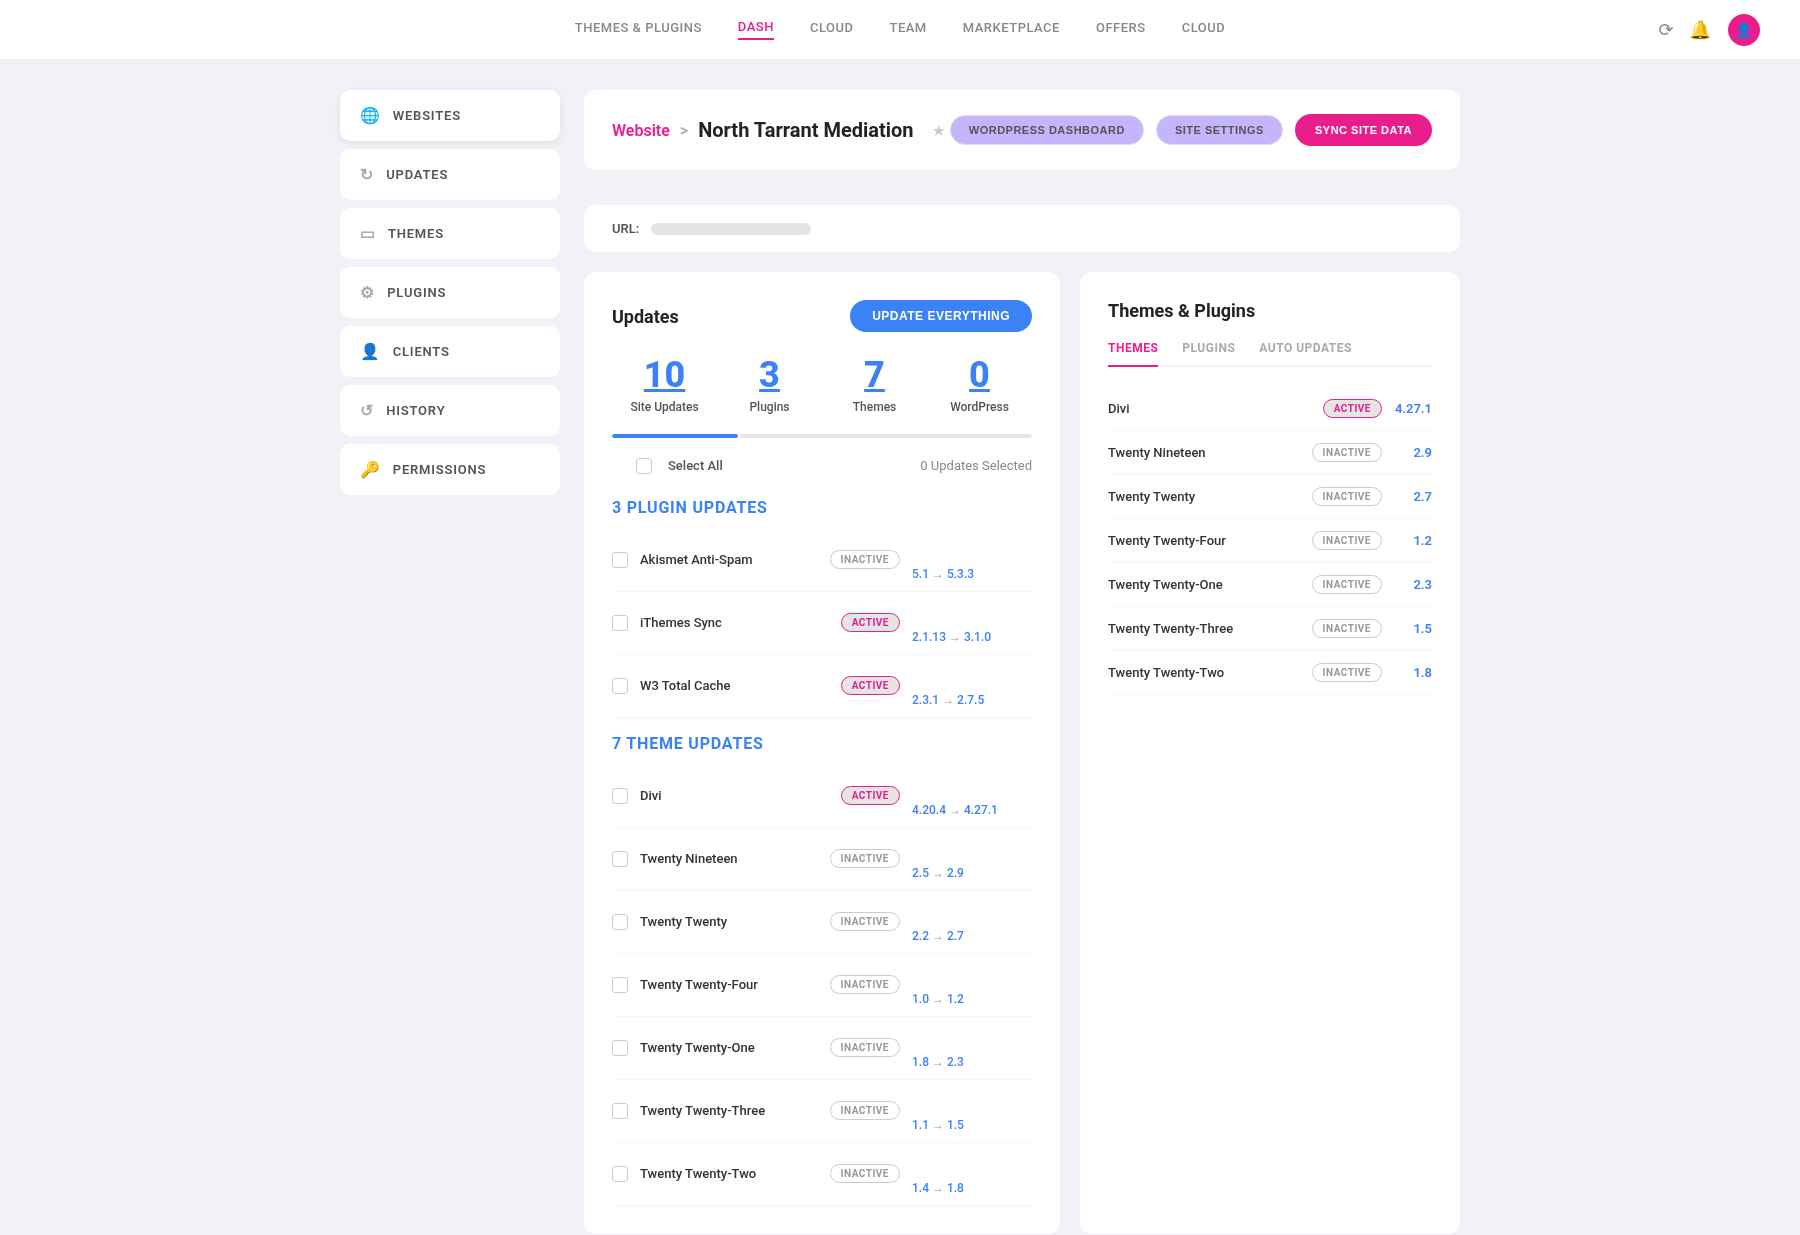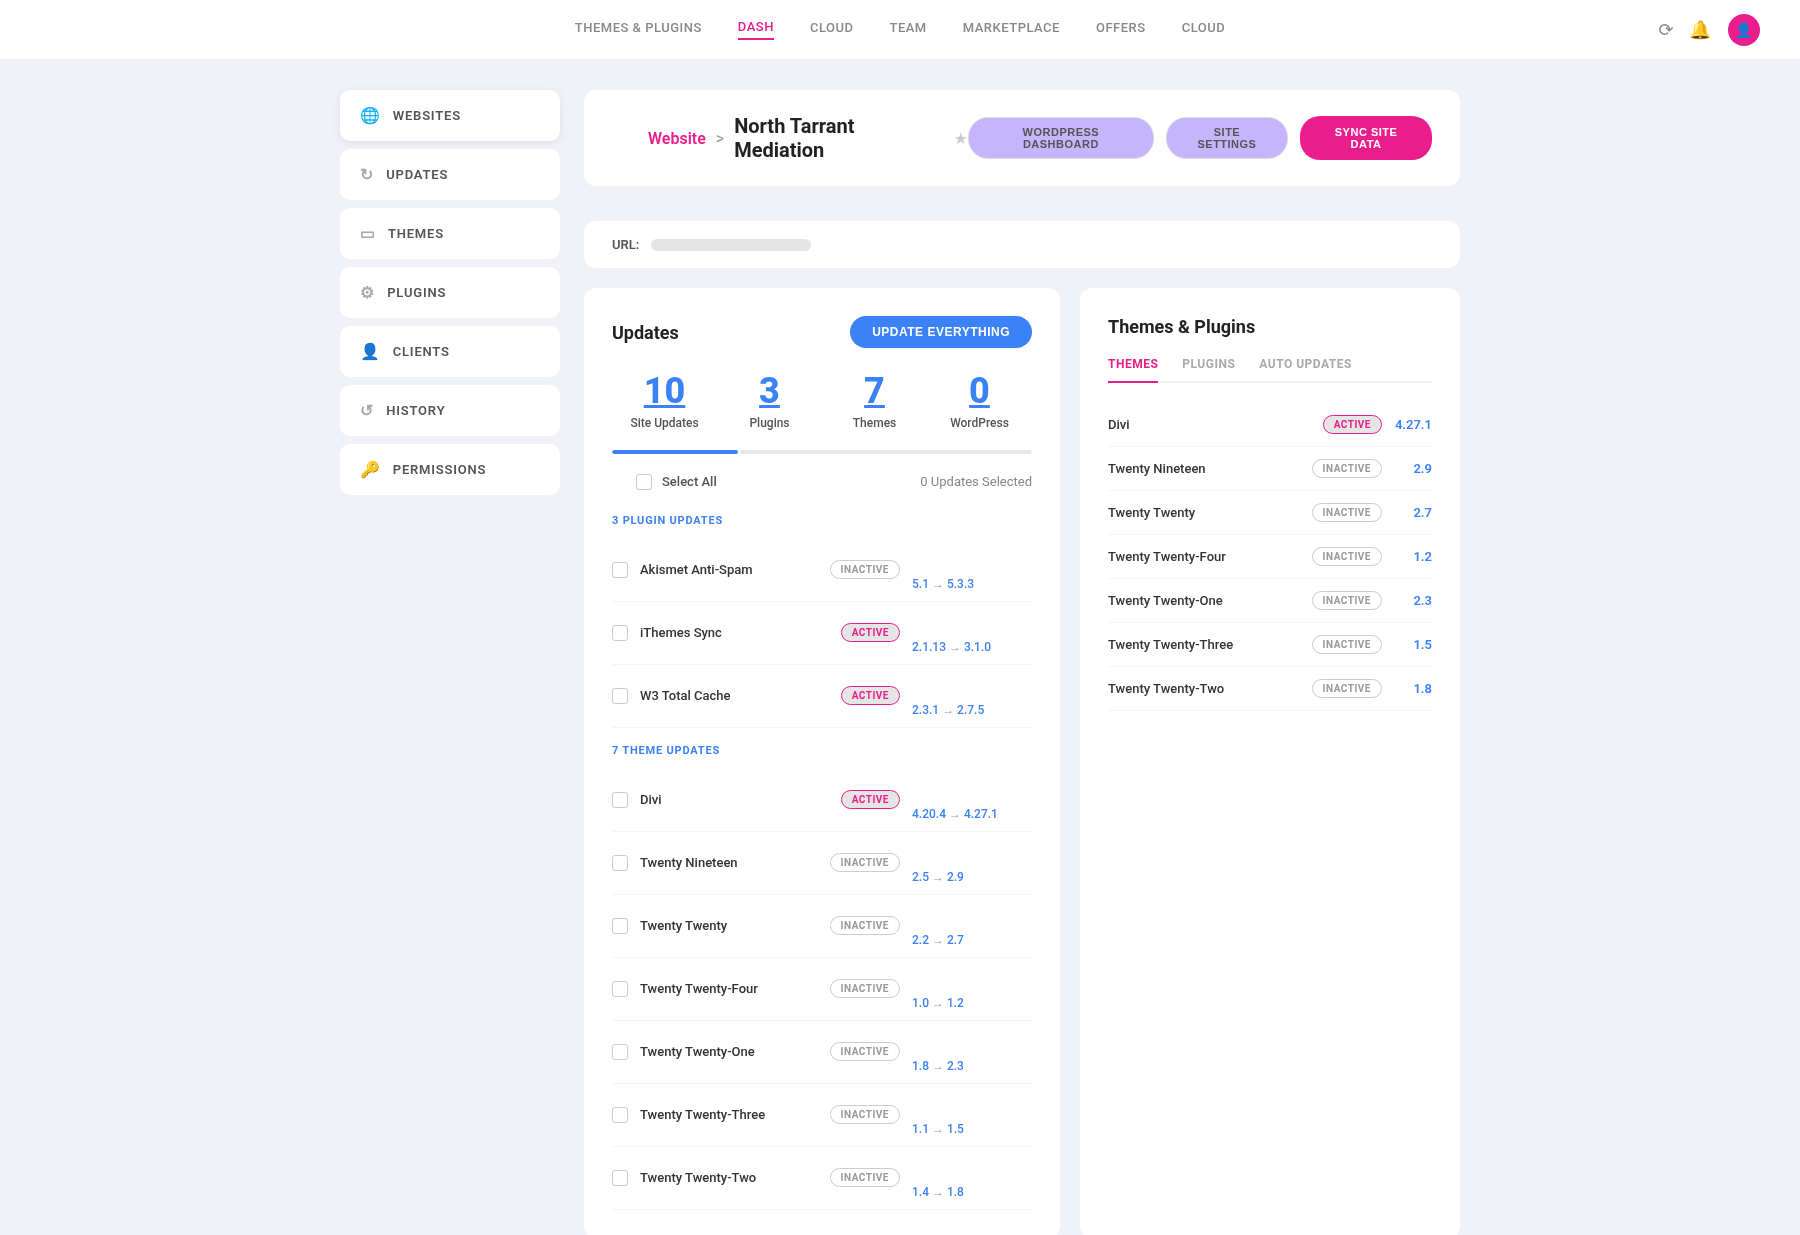--- a/index.html
+++ b/index.html
@@ -117,21 +117,20 @@
     .site-breadcrumb {
       display: flex;
       align-items: center;
       gap: 10px;
     }
     .breadcrumb-website {
       color: #e91e8c;
       font-size: 16px;
       font-weight: 600;
       cursor: pointer;
-      margin-left: 36px;
     }
     .breadcrumb-arrow {
       color: #999;
       font-size: 16px;
     }
     .site-title {
       font-size: 20px;
       font-weight: 700;
       color: #222;
     }
@@ -257,42 +256,42 @@
     .select-all-row {
       display: flex;
       align-items: center;
       justify-content: space-between;
       margin-bottom: 16px;
       padding-bottom: 8px;
     }
     .select-all-left {
       display: flex;
       align-items: center;
-      gap: 10px;
+      gap: 16px;
       padding-left: 24px;
     }
     .checkbox {
       width: 16px; height: 16px;
       border: 1.5px solid #ccc;
       border-radius: 3px;
       background: #fff;
       cursor: pointer;
     }
     .select-all-label {
       font-size: 13px;
       color: #555;
       font-weight: 500;
     }
     .updates-selected {
       font-size: 13px;
       color: #888;
     }
 
     .section-header {
-      font-size: 11px;
+      font-size: 16px;
       font-weight: 700;
       color: #3b82f6;
       letter-spacing: 0.8px;
       margin-bottom: 12px;
       margin-top: 8px;
     }
 
     .update-item {
       display: flex;
       align-items: center;

